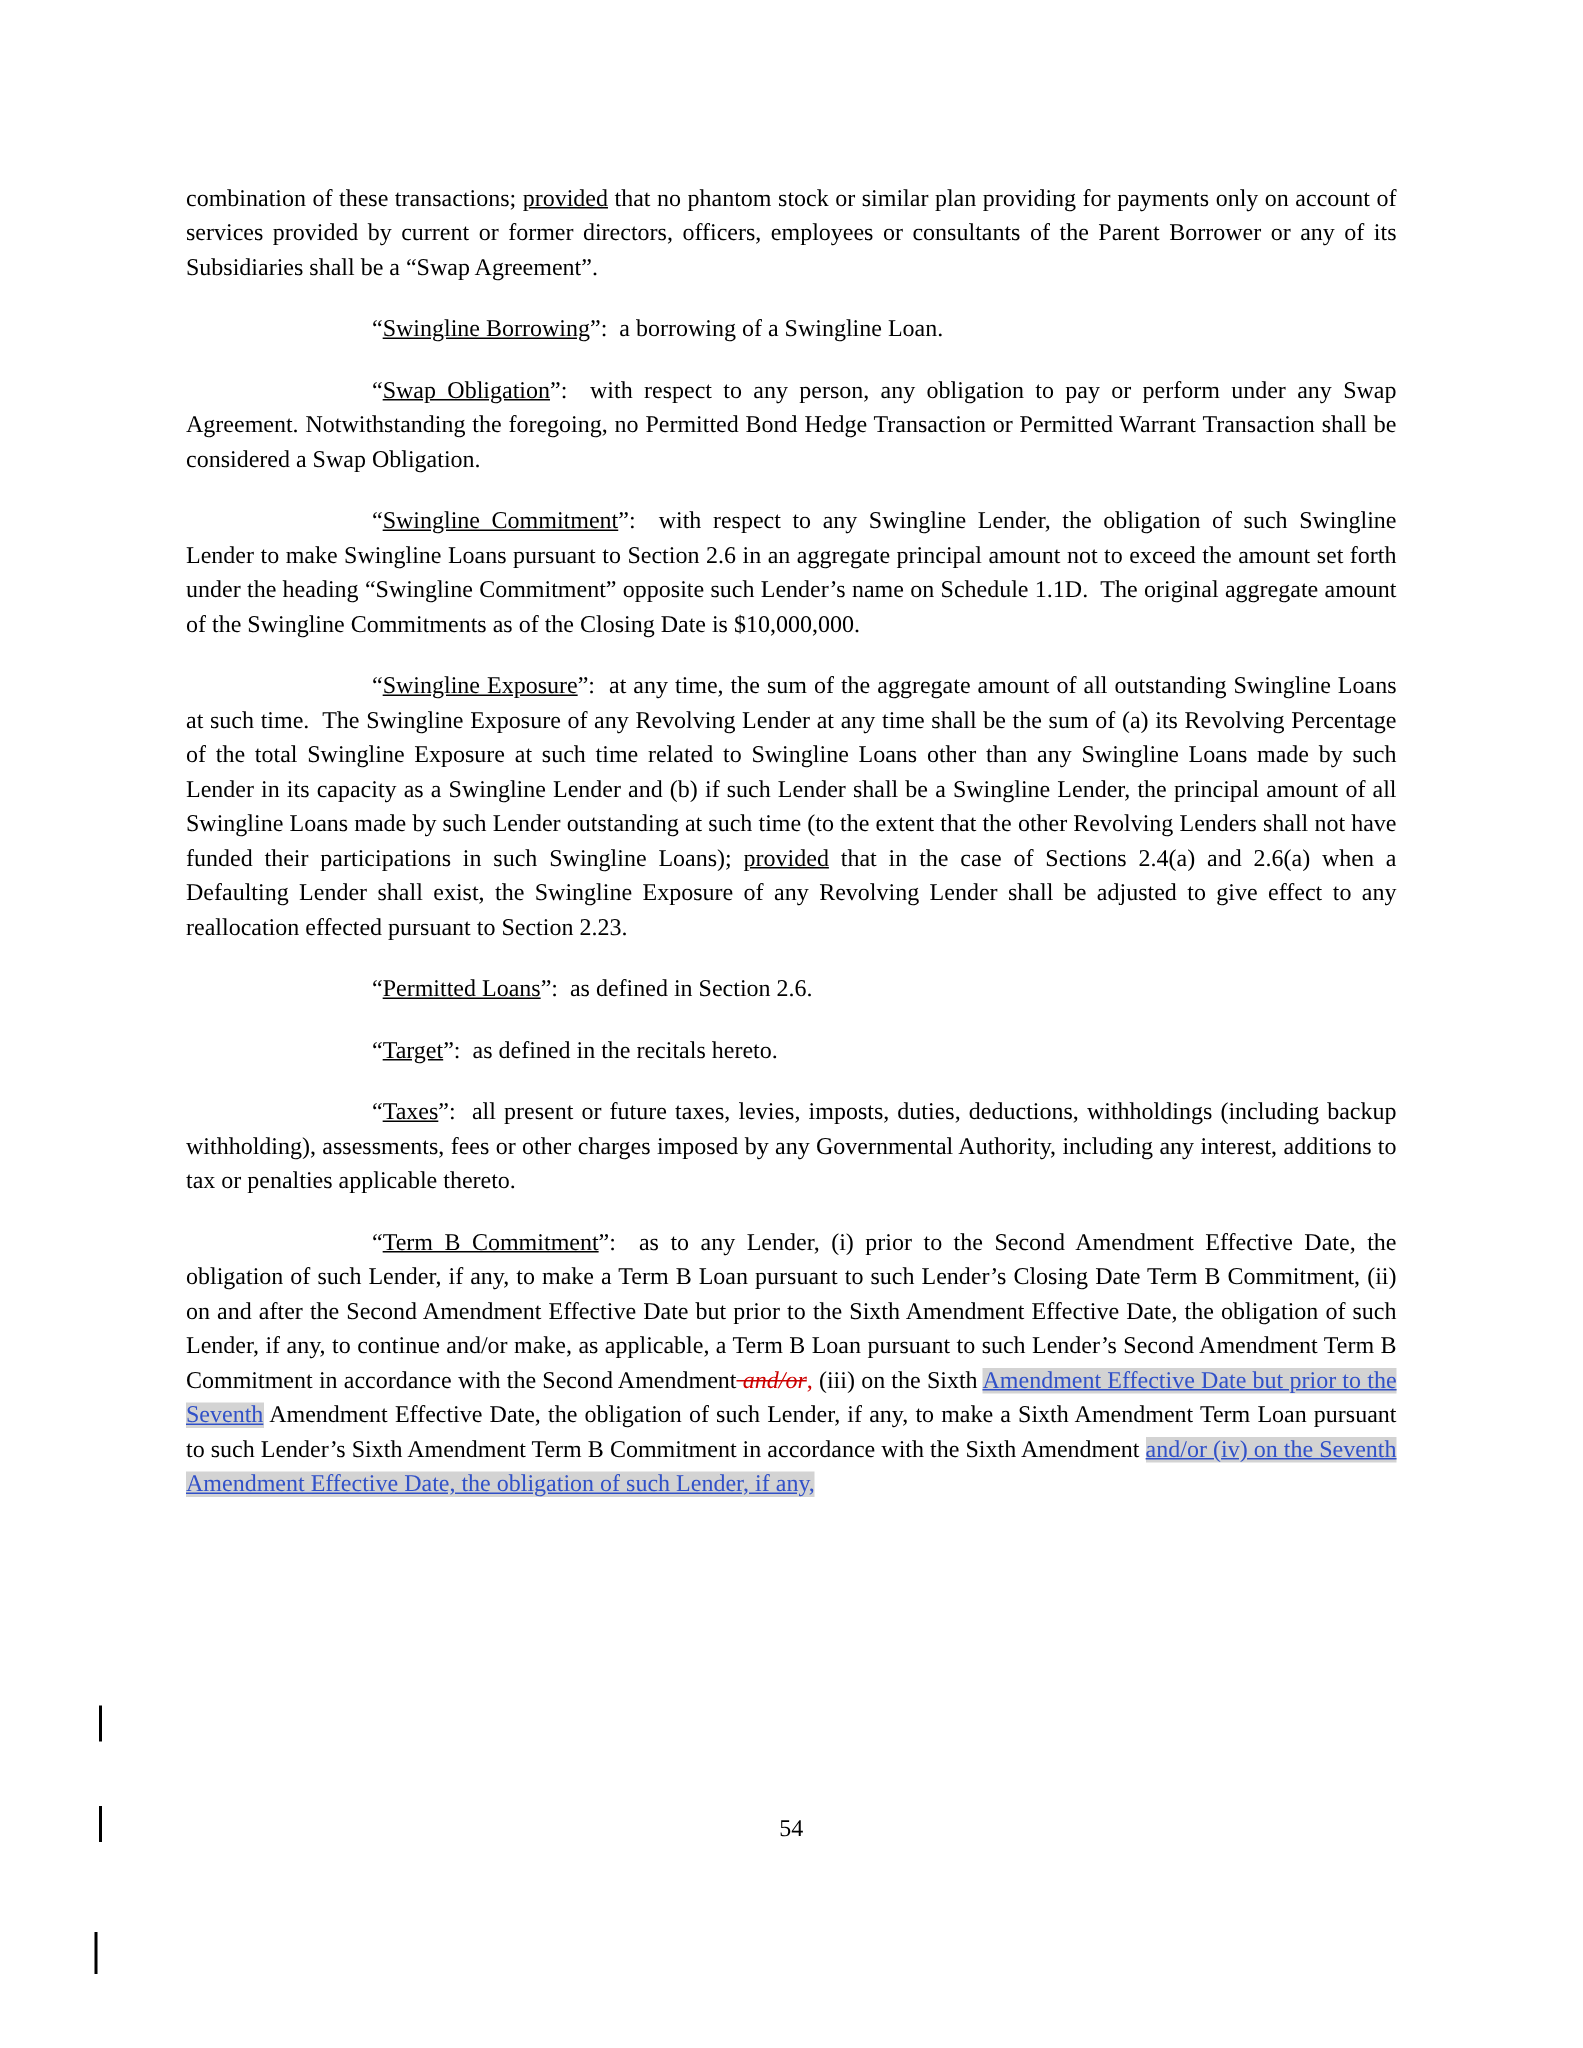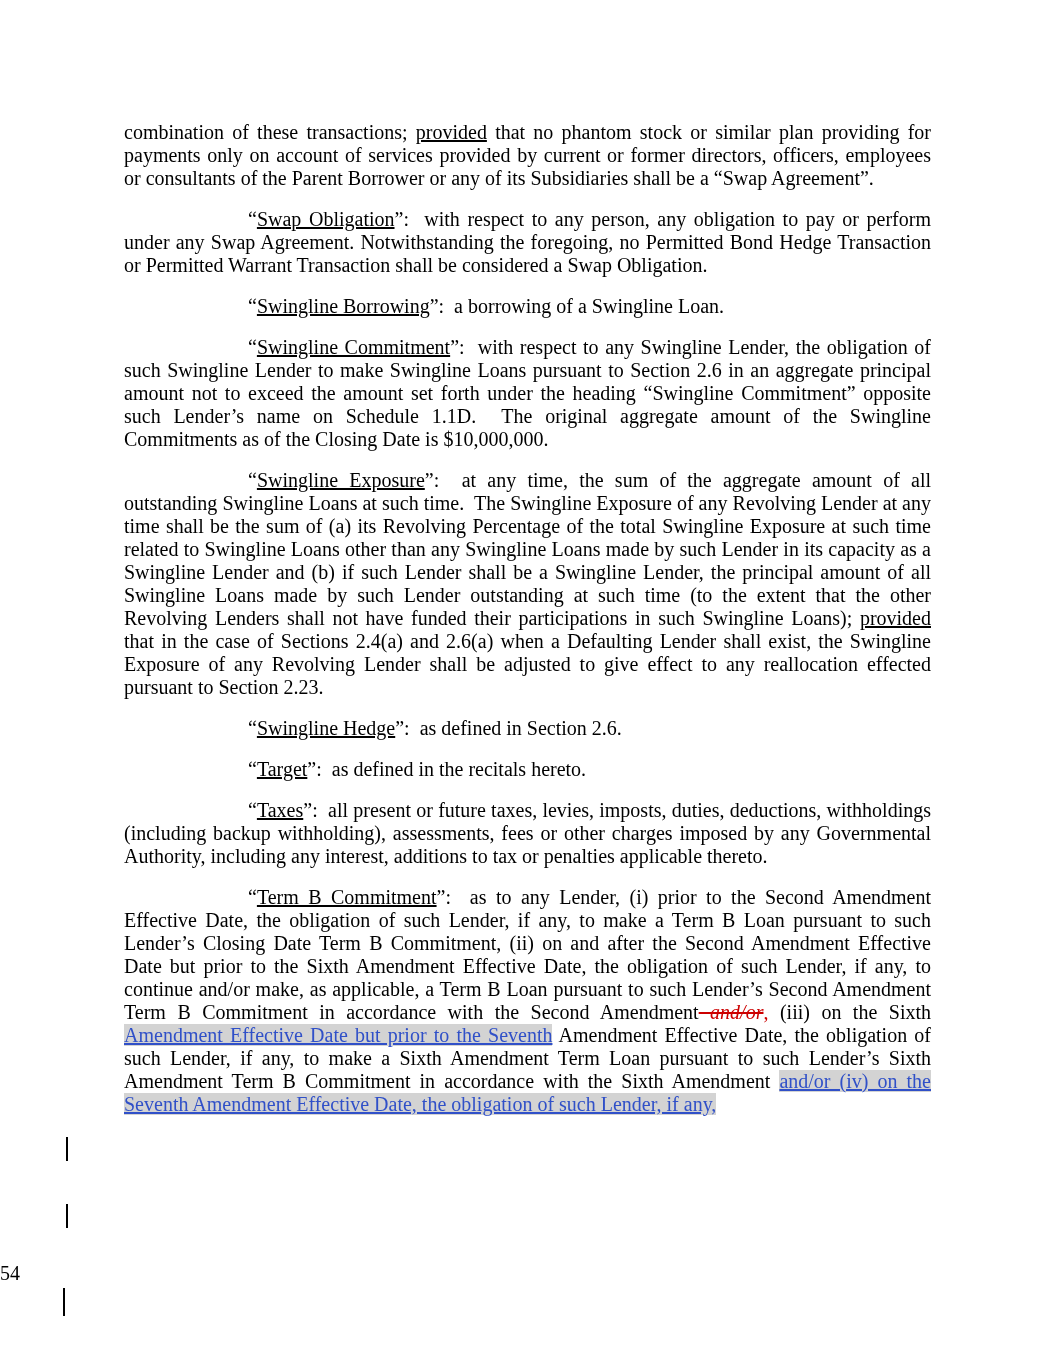--- a/index.html
+++ b/index.html
@@ -2,21 +2,21 @@
 <html style="--deletion: #cc0000; --insertion: #3050c8; --insertion_highlight: #d3d3d3; --change_bar: #000000;"><head>
 <meta charset="utf-8">
 <style>
   html, body { margin: 0; padding: 0; background: #ffffff; }
   .page {
     position: relative;
     width: 1055px;
     height: 1365px;
     background: #ffffff;
     font-family: "Liberation Serif", "DejaVu Serif", serif;
-    font-size: 20px;
+    font-size: 16px;
     line-height: 23px;
     color: #000000;
     overflow: hidden;
   }
   .content {
     position: absolute;
     left: 124px;
     top: 121px;
     width: 807px;
   }
@@ -37,46 +37,46 @@
     background: var(--insertion_highlight, #d3d3d3);
     text-decoration: underline;
     margin-top: 48px;
   }
   .insred {
     color: var(--deletion, #cc0000);
     text-decoration: underline;
   }
   .page-number {
     position: absolute;
-    top: 1262px;
+    top: 1208px;
     left: 0;
     width: 100%;
-    text-align: left;
+    text-align: center;
   }
   .change-bar {
     position: absolute;
     width: 2px;
     background: var(--change_bar, #000000);
   }
   .bar-1 { left: 66px; top: 1137px; height: 24px; }
   .bar-2 { left: 66px; top: 1204px; height: 24px; }
   .bar-3 { left: 63px; top: 1288px; height: 28px; }
 </style>
 </head>
 <body>
 
 <div class="page">
   <div class="change-bar bar-1"></div>
   <div class="change-bar bar-2"></div>
   <div class="change-bar bar-3"></div>
   <div class="content">
       <p class="para"><span>combination of these transactions; </span><span class="term">provided</span><span> that no phantom stock or similar plan providing for payments only on account of services provided by current or former directors, officers, employees or consultants of the Parent Borrower or any of its Subsidiaries shall be a “Swap Agreement”.</span></p>
+      <p class="para indent"><span>“</span><span class="term">Swingline Borrowing</span><span>”:&nbsp; a borrowing of a Swingline Loan.</span></p>
       <p class="para indent"><span>“</span><span class="term">Swap Obligation</span><span>”:&nbsp; with respect to any person, any obligation to pay or perform under any Swap Agreement. Notwithstanding the foregoing, no Permitted Bond Hedge Transaction or Permitted Warrant Transaction shall be considered a Swap Obligation.</span></p>
-      <p class="para indent"><span>“</span><span class="term">Swingline Borrowing</span><span>”:&nbsp; a borrowing of a Swingline Loan.</span></p>
       <p class="para indent"><span>“</span><span class="term">Swingline Commitment</span><span>”:&nbsp; with respect to any Swingline Lender, the obligation of such Swingline Lender to make Swingline Loans pursuant to Section 2.6 in an aggregate principal amount not to exceed the amount set forth under the heading “Swingline Commitment” opposite such Lender’s name on Schedule 1.1D.&nbsp; The original aggregate amount of the Swingline Commitments as of the Closing Date is $10,000,000.</span></p>
       <p class="para indent"><span>“</span><span class="term">Swingline Exposure</span><span>”:&nbsp; at any time, the sum of the aggregate amount of all outstanding Swingline Loans at such time.&nbsp; The Swingline Exposure of any Revolving Lender at any time shall be the sum of (a) its Revolving Percentage of the total Swingline Exposure at such time related to Swingline Loans other than any Swingline Loans made by such Lender in its capacity as a Swingline Lender and (b) if such Lender shall be a Swingline Lender, the principal amount of all Swingline Loans made by such Lender outstanding at such time (to the extent that the other Revolving Lenders shall not have funded their participations in such Swingline Loans); </span><span class="term">provided</span><span> that in the case of Sections 2.4(a) and 2.6(a) when a Defaulting Lender shall exist, the Swingline Exposure of any Revolving Lender shall be adjusted to give effect to any reallocation effected pursuant to Section 2.23.</span></p>
-      <p class="para indent"><span>“</span><span class="term">Swingline Hedge</span><span>”:&nbsp; as defined in Section 2.6.</span></p>
+      <p class="para indent"><span>“</span><span class="term">Permitted Loans</span><span>”:&nbsp; as defined in Section 2.6.</span></p>
       <p class="para indent"><span>“</span><span class="term">Target</span><span>”:&nbsp; as defined in the recitals hereto.</span></p>
       <p class="para indent"><span>“</span><span class="term">Taxes</span><span>”:&nbsp; all present or future taxes, levies, imposts, duties, deductions, withholdings (including backup withholding), assessments, fees or other charges imposed by any Governmental Authority, including any interest, additions to tax or penalties applicable thereto.</span></p>
       <p class="para indent"><span>“</span><span class="term">Term B Commitment</span><span>”:&nbsp; as to any Lender, (i) prior to the Second Amendment Effective Date, the obligation of such Lender, if any, to make a Term B Loan pursuant to such Lender’s Closing Date Term B Commitment, (ii) on and after the Second Amendment Effective Date but prior to the Sixth Amendment Effective Date, the obligation of such Lender, if any, to continue and/or make, as applicable, a Term B Loan pursuant to such Lender’s Second Amendment Term B Commitment in accordance with the Second Amendment</span><span class="del"> and/or</span><span class="insred">,</span><span> (iii) on the Sixth </span><span class="ins">Amendment Effective Date but prior to the Seventh</span><span> Amendment Effective Date, the obligation of such Lender, if any, to make a Sixth Amendment Term Loan pursuant to such Lender’s Sixth Amendment Term B Commitment in accordance with the Sixth Amendment </span><span class="ins">and/or (iv) on the Seventh Amendment Effective Date, the obligation of such Lender, if any,</span></p>
     </div>
   <div class="page-number">54</div>
 </div>
 
 </body></html>

